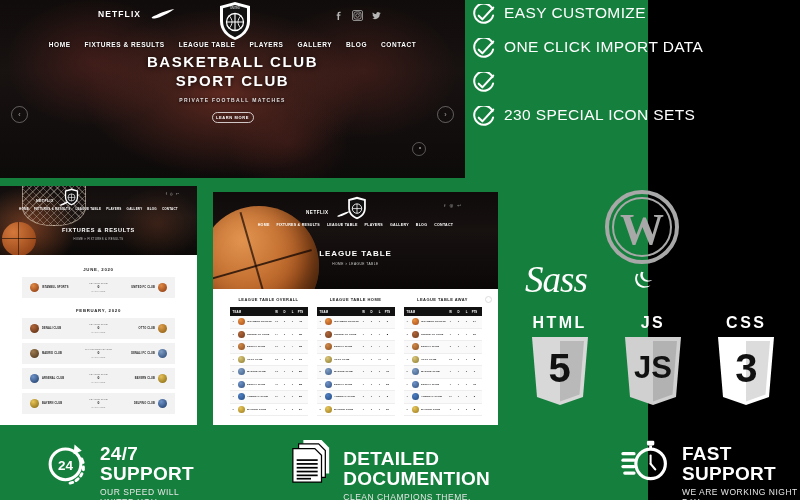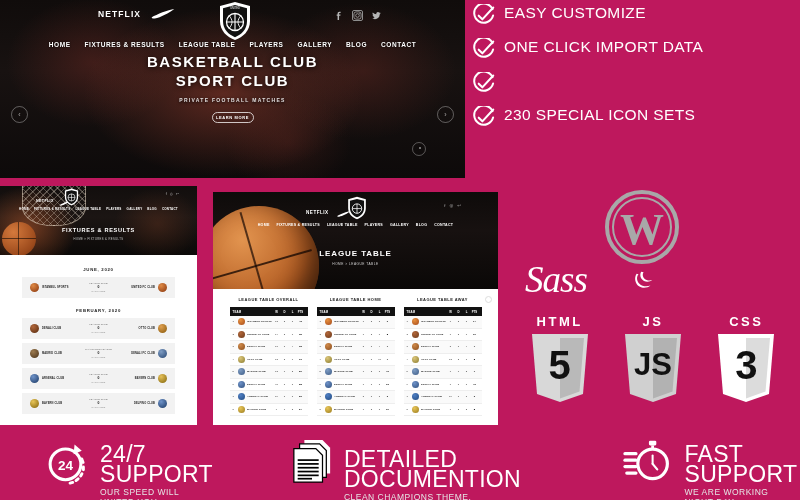--- a/index.html
+++ b/index.html
@@ -1,18 +1,18 @@
 <!DOCTYPE html>
 <html><head>
 <meta charset="utf-8">
 <style>
   * { margin:0; padding:0; box-sizing:border-box; }
   html,body { width:800px; height:500px; background:#000; overflow:hidden;
               font-family:"Liberation Sans", sans-serif; }
-  .page { position:relative; width:800px; height:500px; background:#be185d; }
+  .page { position:relative; width:648px; height:500px; background:#15803d; }
 
   
   .abs { position:absolute; }
   .col { display:flex; flex-direction:column; }
 
   
   .hero {
     left:0; top:0; width:465px; height:178px; overflow:hidden;
     background:
       radial-gradient(ellipse 200px 120px at 48% 52%, rgba(150,60,45,.55), rgba(0,0,0,0) 70%),
@@ -162,33 +162,33 @@
   .sass { position:absolute; left:20px; top:72px; width:115px; height:48px;
           color:#fff; font-size:37px; font-style:italic; font-family:"Liberation Serif", serif;
           letter-spacing:-1px; }
   .jq { position:absolute; left:128px; top:84px; display:flex; align-items:center; gap:4px; }
   .jq-glyph { width:22px; height:22px; }
   .jq-txt { color:#fff; font-size:25px; font-style:italic; font-weight:bold;
             font-family:"Liberation Serif", serif; letter-spacing:-.5px; }
   .shields { position:absolute; left:8px; top:128px; width:280px; display:flex;
              justify-content:space-around; }
   .shield-wrap { width:72px; text-align:center; }
-  .shield-lbl { color:#fff; font-size:13px; font-weight:bold; letter-spacing:2.5px;
+  .shield-lbl { color:#fff; font-size:16px; font-weight:bold; letter-spacing:2.5px;
                 font-family:"Liberation Sans", sans-serif; margin-bottom:3px; }
   .shield { width:62px; height:72px; margin:0 auto; position:relative; }
   .shield .num { position:absolute; left:0; top:0; width:100%; height:100%;
                  display:flex; align-items:center; justify-content:center;
                  color:#111; font-size:40px; font-weight:bold; padding-bottom:6px;
                  font-family:"Liberation Sans", sans-serif; }
 
   
   .botbar { left:0; top:428px; width:800px; height:72px; display:flex; align-items:center; }
   .bb { display:flex; align-items:center; }
   .bb .ic { flex:none; margin-right:11px; }
-  .bb .t1 { color:#fff; font-size:23px; font-weight:normal; letter-spacing:.3px; line-height:20px;
+  .bb .t1 { color:#fff; font-size:19px; font-weight:bold; letter-spacing:.3px; line-height:20px;
             font-family:"Liberation Sans", sans-serif;margin-top:23px; }
   .bb .t2 { color:#e6e6e6; font-size:8.5px; letter-spacing:.5px; margin-top:3px;
             font-family:"Liberation Sans", sans-serif; }
   .bb1 { margin-left:42px; }
   .bb2 { margin-left:78px; }
   .bb3 { margin-left:74px; }
 </style>
 </head>
 <body>
 

